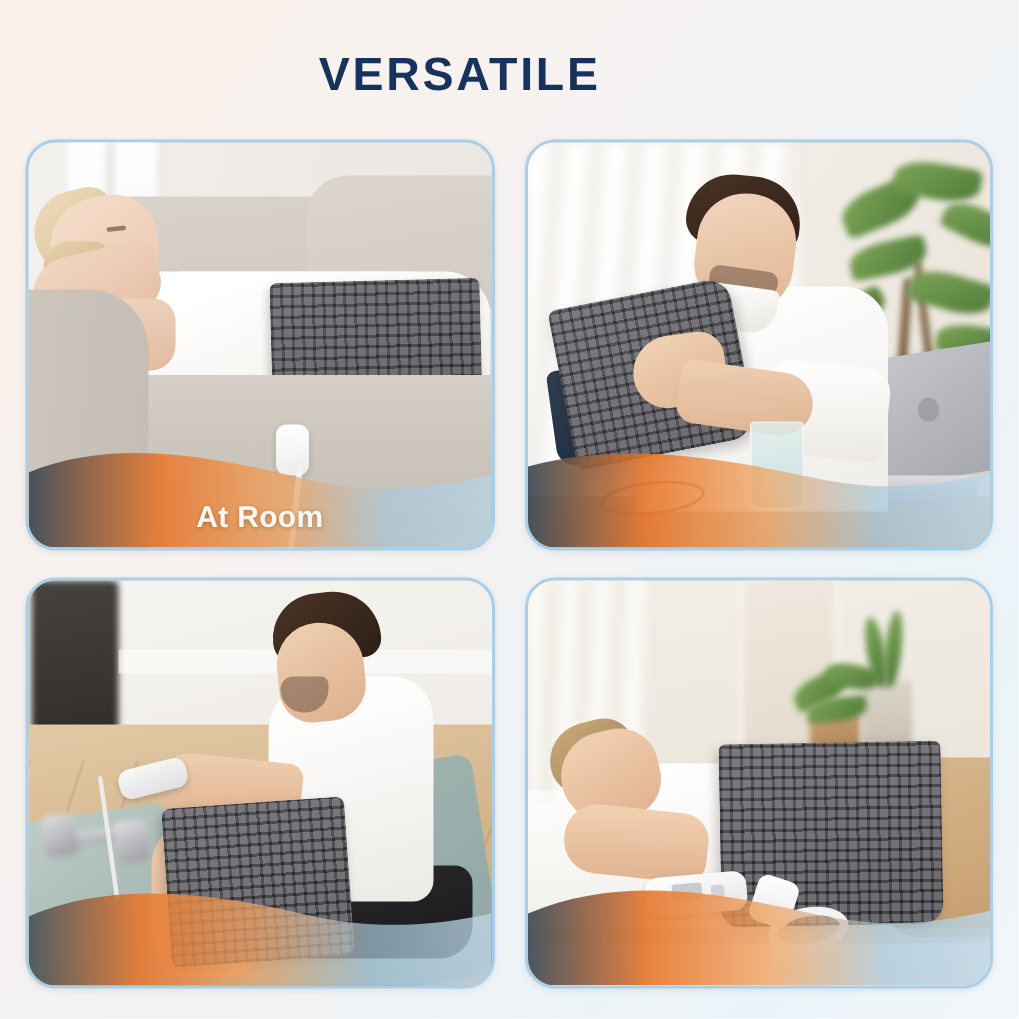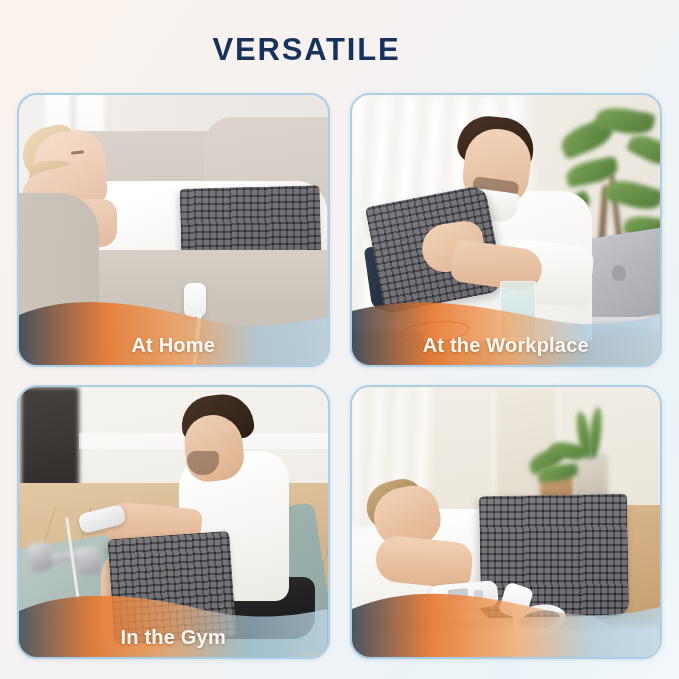--- a/index.html
+++ b/index.html
@@ -581,21 +581,21 @@
             <stop offset="0%" stop-color="#3b4854" stop-opacity="0.92"></stop>
             <stop offset="28%" stop-color="#e8762c" stop-opacity="0.88"></stop>
             <stop offset="55%" stop-color="#f2a05a" stop-opacity="0.72"></stop>
             <stop offset="78%" stop-color="#a9c9dc" stop-opacity="0.72"></stop>
             <stop offset="100%" stop-color="#b9d4e4" stop-opacity="0.78"></stop>
           </linearGradient>
         </defs>
         <path d="M0,26 C60,2 130,16 190,30 C240,42 280,36 320,28 L320,76 L0,76 Z" fill="url(#g1)"></path>
       </svg>
     </div>
-    <div class="banner-label">At Home</div>
+    <div class="banner-label">At Room</div>
   </div>
 
   <div class="panel">
     <div class="scene">
       <div class="sh p2-wall"></div>
       <div class="sh p2-curtain blur4"></div>
       <div class="sh p2-plant-pot blur2"></div>
       <div class="sh p2-trunk blur2"></div>
       <div class="sh p2-trunk2 blur2"></div>
       <div class="sh leaf blur2" style="left:208px;top:30px;width:54px;height:26px;transform:rotate(-22deg);"></div>
@@ -629,21 +629,20 @@
             <stop offset="0%" stop-color="#3b4854" stop-opacity="0.92"></stop>
             <stop offset="26%" stop-color="#e8762c" stop-opacity="0.9"></stop>
             <stop offset="52%" stop-color="#f0a564" stop-opacity="0.74"></stop>
             <stop offset="76%" stop-color="#a6c7db" stop-opacity="0.72"></stop>
             <stop offset="100%" stop-color="#bcd6e6" stop-opacity="0.8"></stop>
           </linearGradient>
         </defs>
         <path d="M0,22 C70,4 140,18 200,30 C248,40 286,34 320,26 L320,76 L0,76 Z" fill="url(#g2)"></path>
       </svg>
     </div>
-    <div class="banner-label">At the Workplace</div>
   </div>
 
   <div class="panel">
     <div class="scene">
       <div class="sh p3-wall"></div>
       <div class="sh p3-mirror blur2"></div>
       <div class="sh p3-wall-panel"></div>
       <div class="sh p3-wall-panel2"></div>
       <div class="sh p3-floor"></div>
       <div class="sh p3-floorline"></div>
@@ -669,21 +668,20 @@
             <stop offset="0%" stop-color="#45525c" stop-opacity="0.9"></stop>
             <stop offset="24%" stop-color="#e8762c" stop-opacity="0.88"></stop>
             <stop offset="50%" stop-color="#f3a768" stop-opacity="0.72"></stop>
             <stop offset="74%" stop-color="#a8c8db" stop-opacity="0.7"></stop>
             <stop offset="100%" stop-color="#bdd6e5" stop-opacity="0.78"></stop>
           </linearGradient>
         </defs>
         <path d="M0,30 C56,6 126,14 188,28 C240,40 282,36 320,28 L320,76 L0,76 Z" fill="url(#g3)"></path>
       </svg>
     </div>
-    <div class="banner-label">In the Gym</div>
   </div>
 
   <div class="panel">
     <div class="scene">
       <div class="sh p4-wall"></div>
       <div class="sh p4-curtain blur4"></div>
       <div class="sh p4-door blur2"></div>
       <div class="sh p4-plant-pot blur2"></div>
       <div class="sh p4-plant-pot2 blur2"></div>
       <div class="sh leaf blur2" style="left:176px;top:64px;width:38px;height:18px;transform:rotate(-24deg);"></div>

